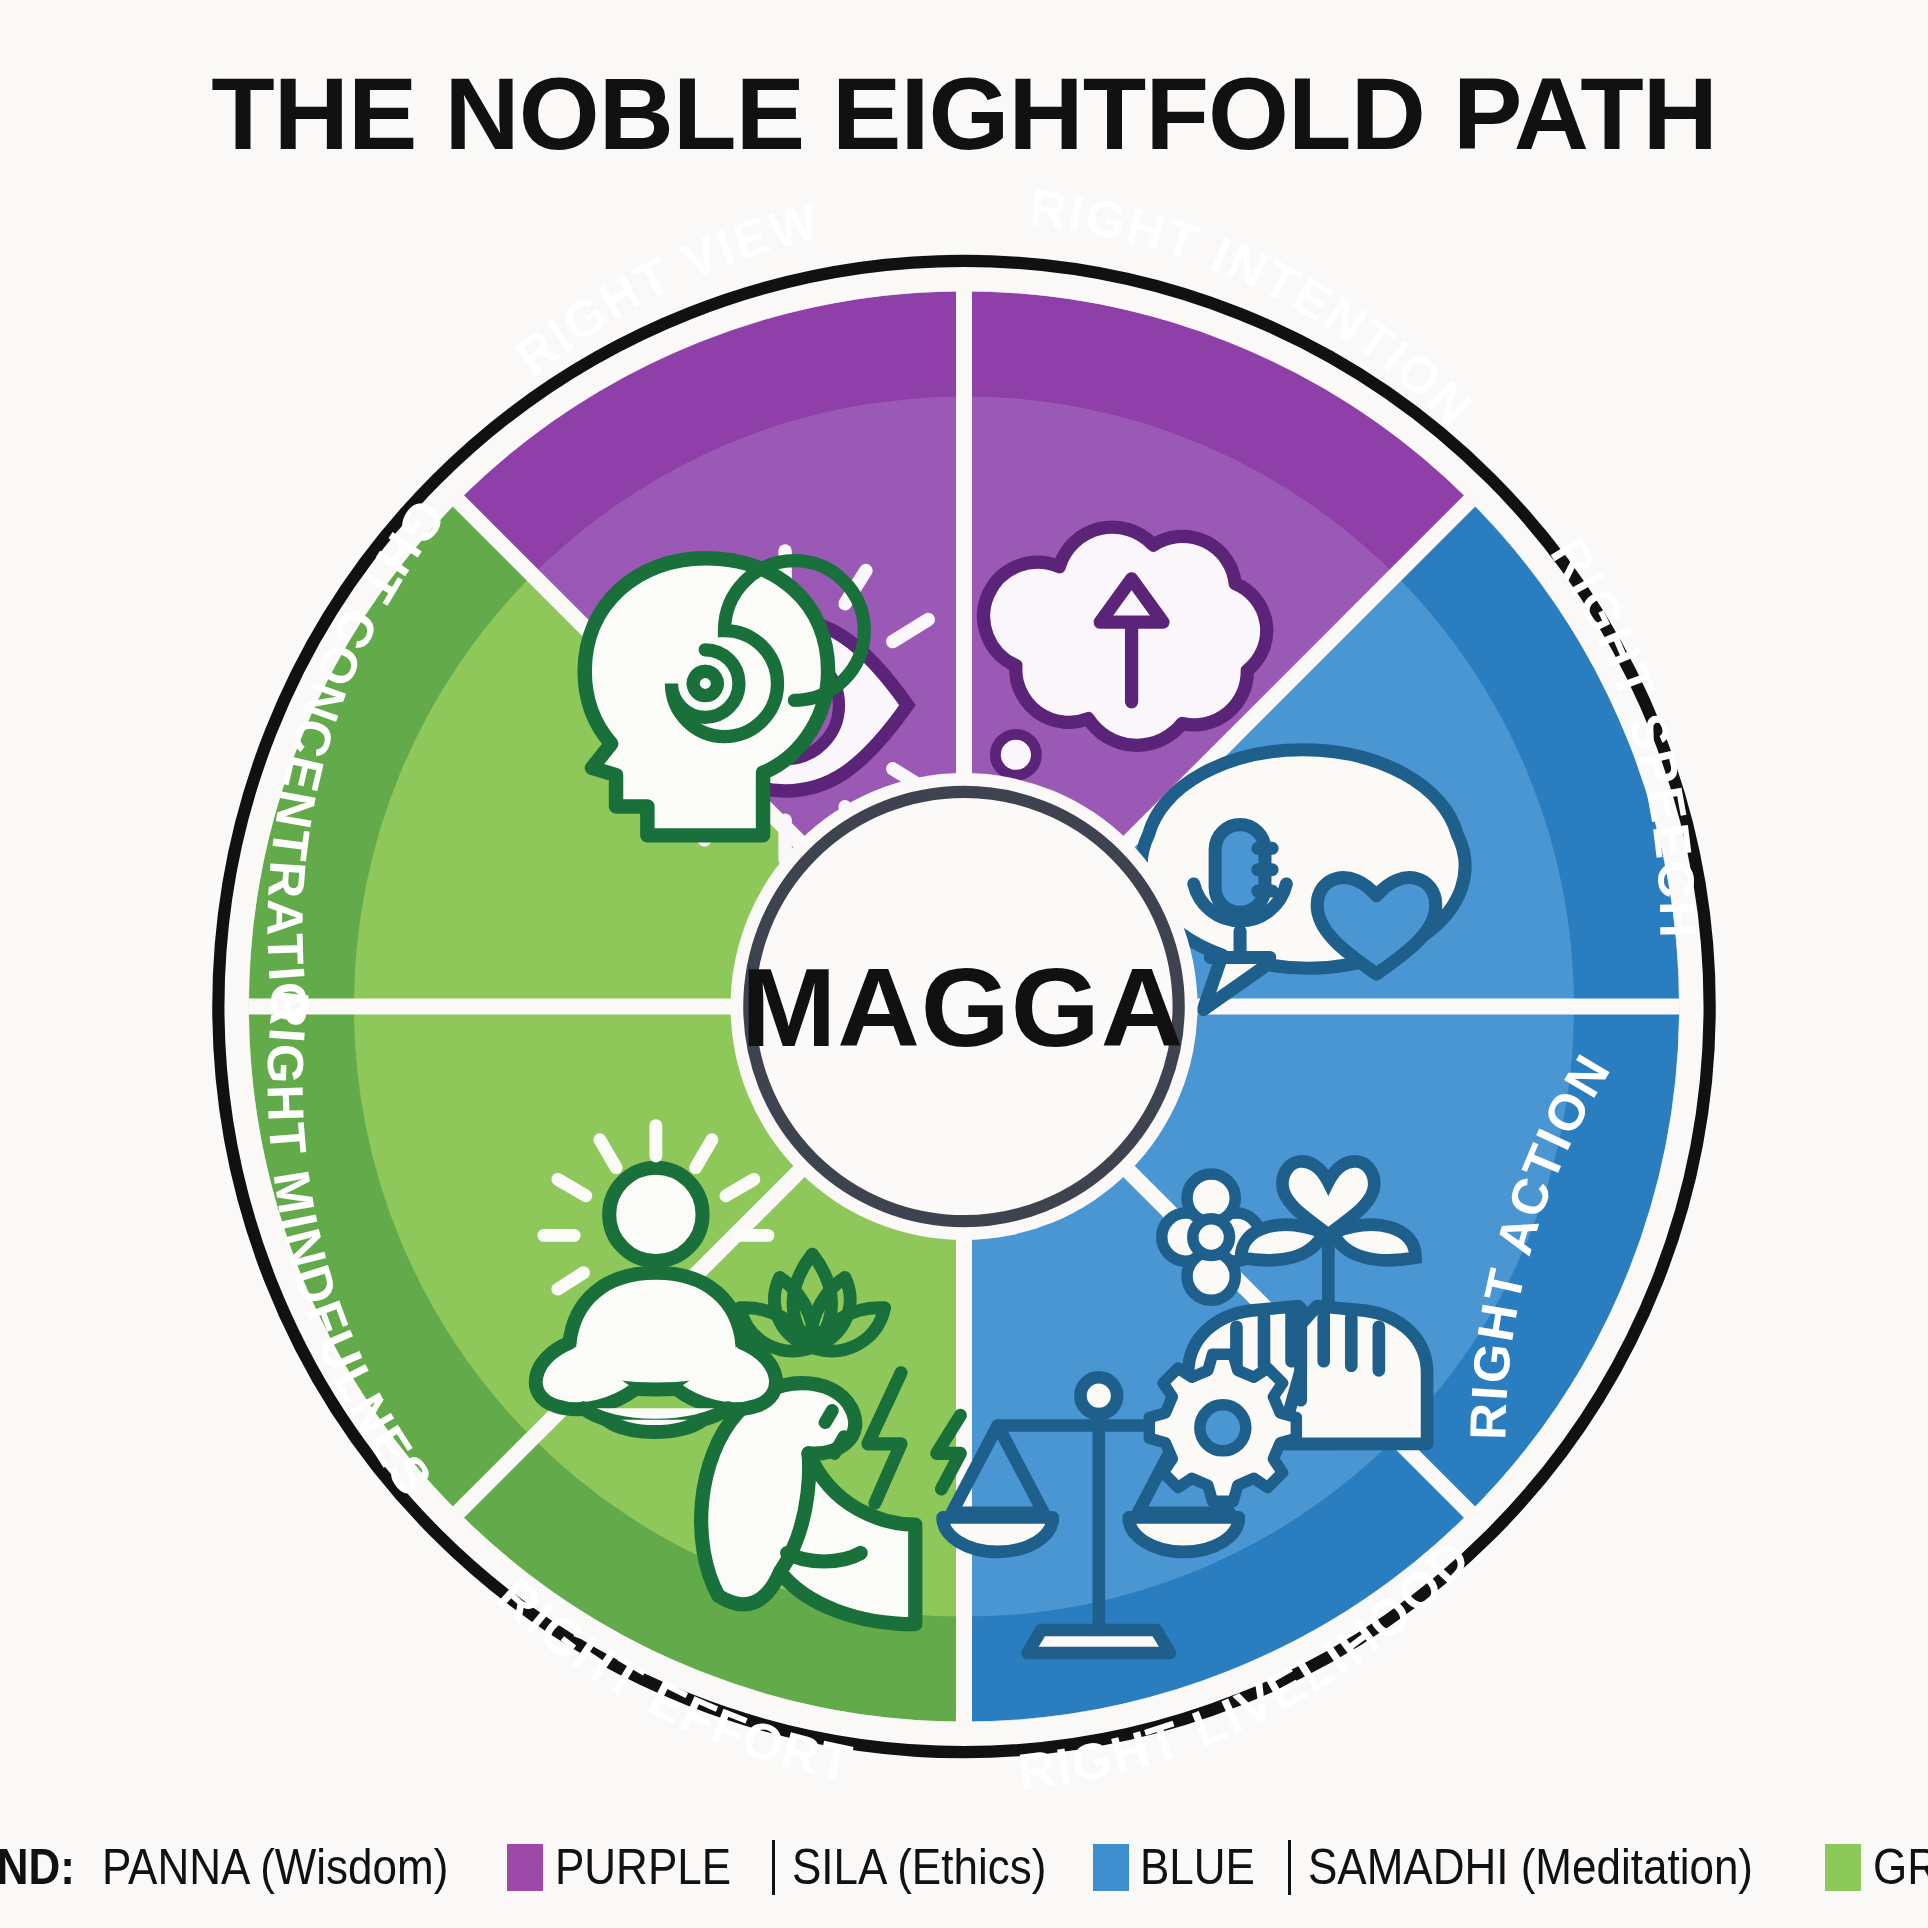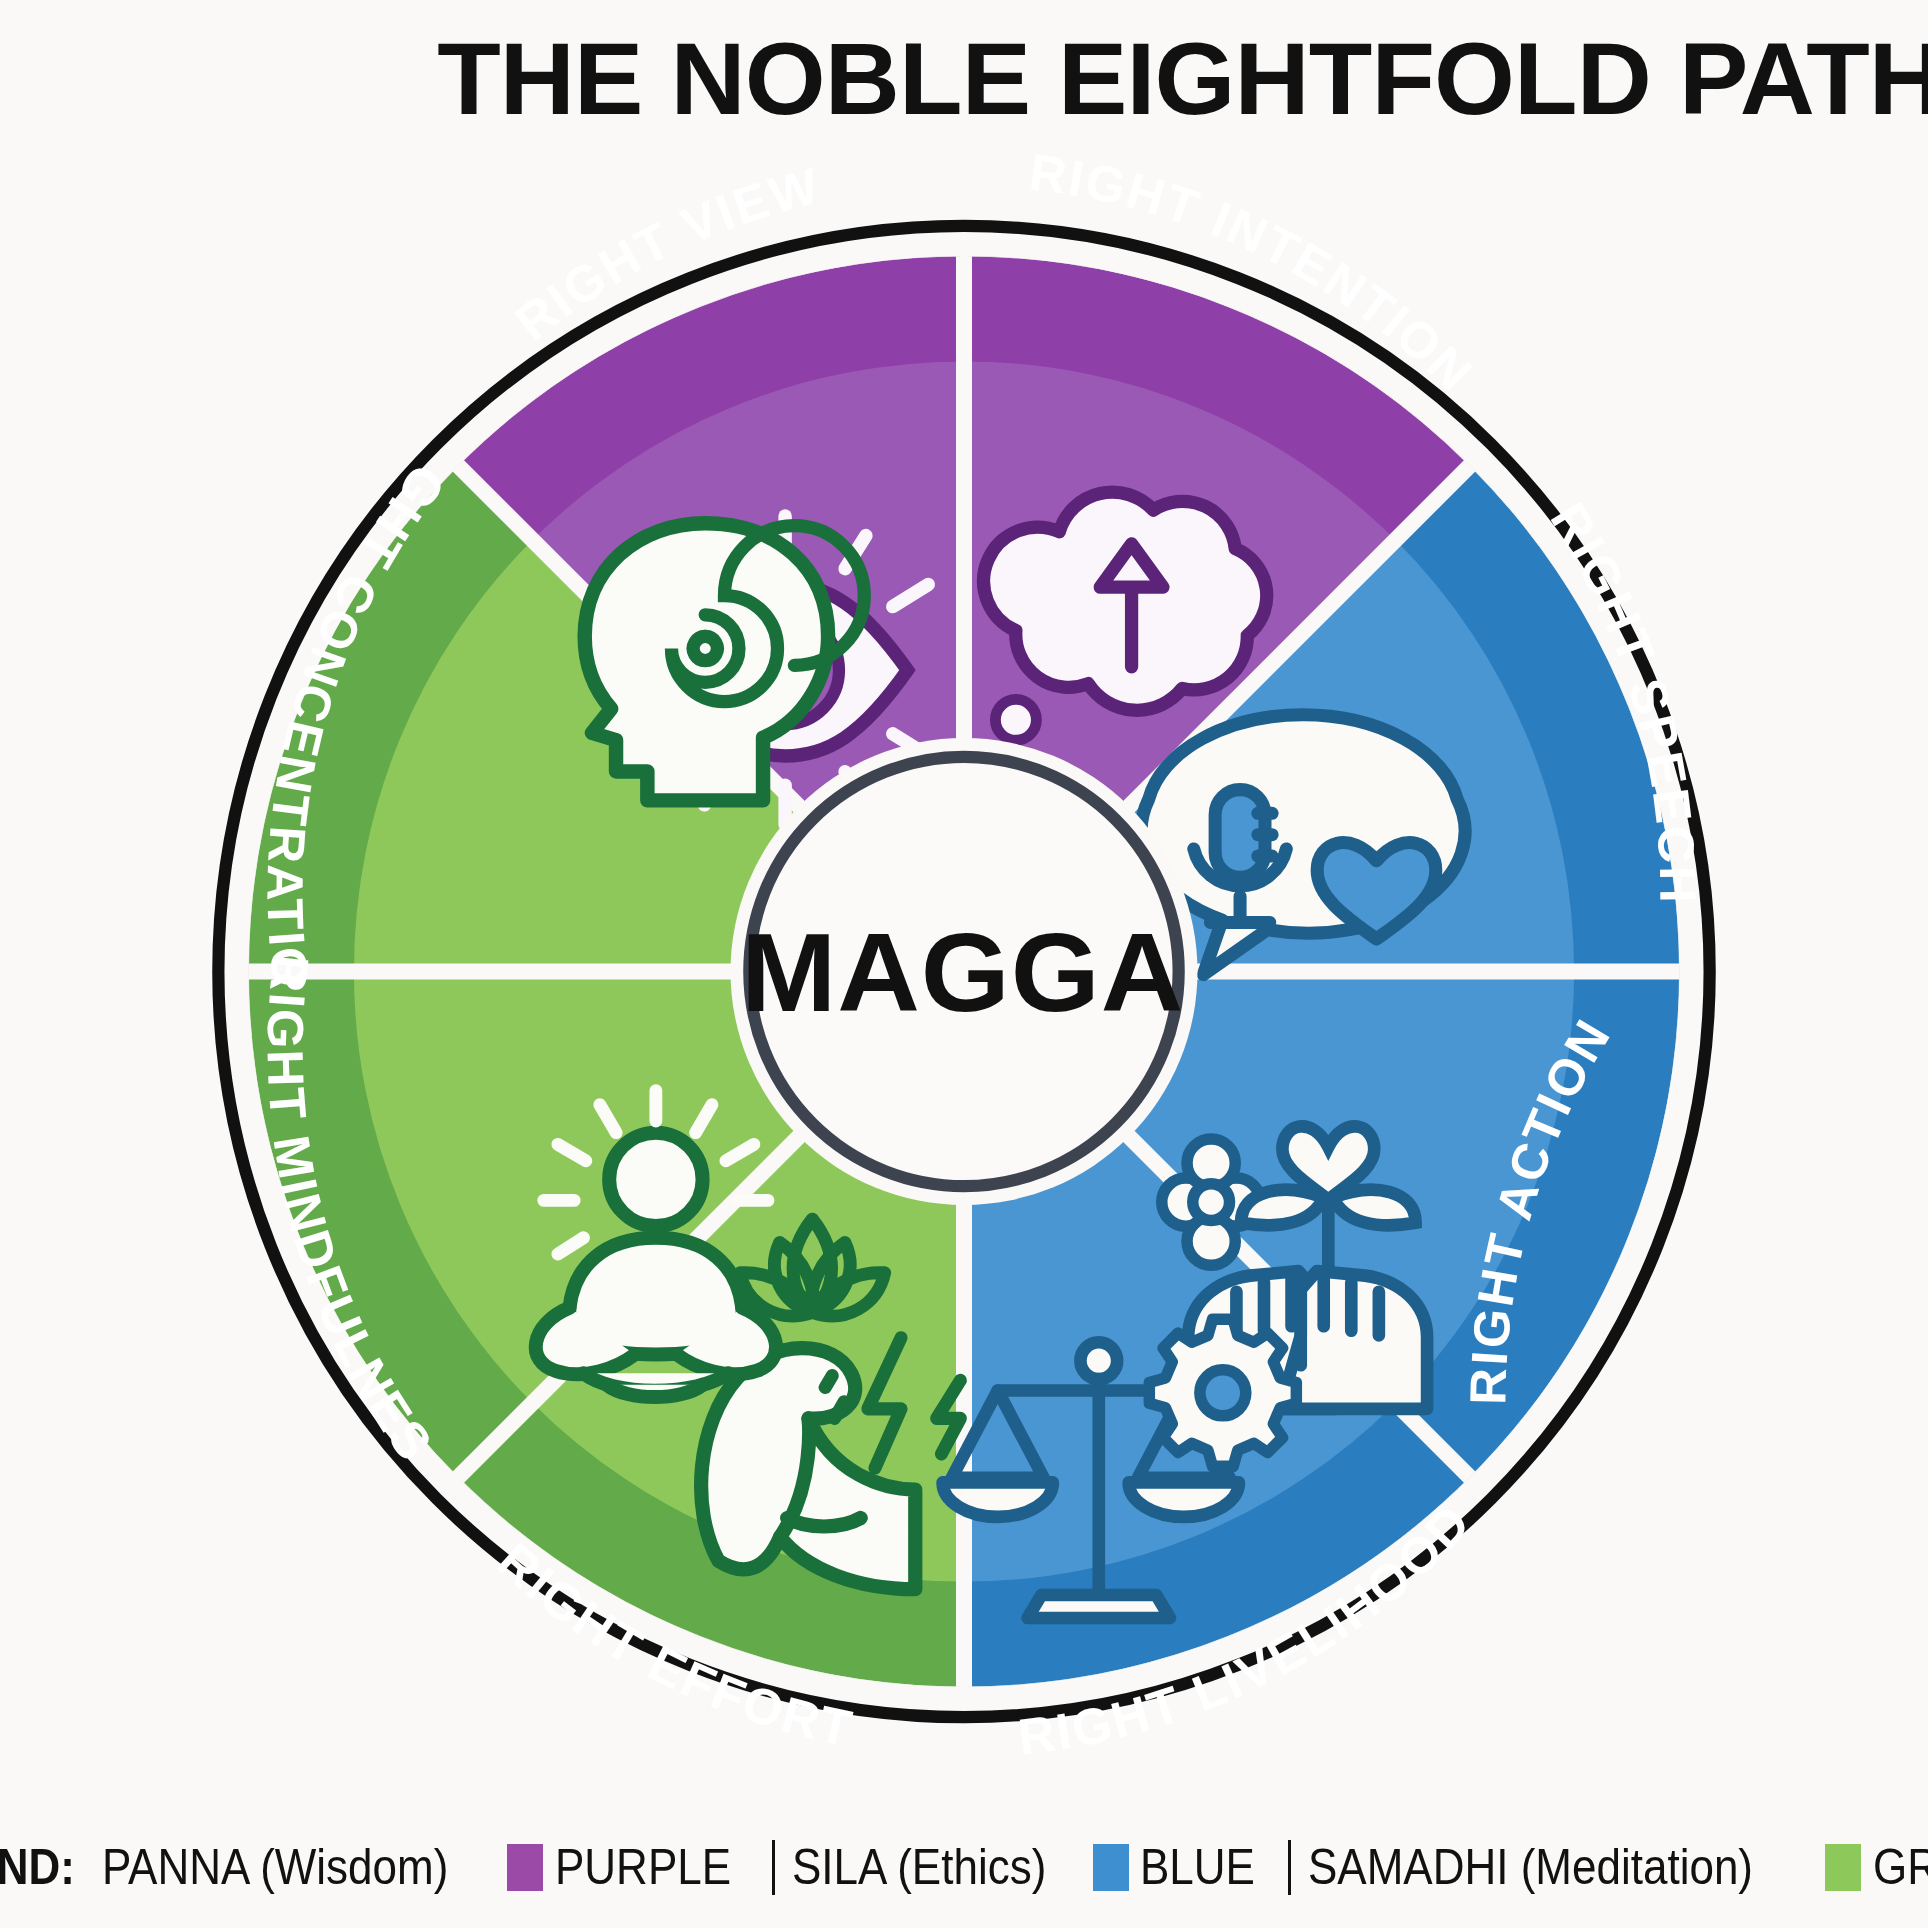--- a/index.html
+++ b/index.html
@@ -6,21 +6,21 @@
   html,body{margin:0;padding:0;}
   body{
     width:1928px;height:1928px;
     background:#faf9f7;
     font-family:"Liberation Sans", sans-serif;
     overflow:hidden;
     position:relative;
   }
   #page{
     position:absolute;inset:0;
-    display:flex;flex-direction:column;align-items:flex-end;
+    display:flex;flex-direction:column;align-items:center;margin-top:35px;
   }
   #title{
     margin-top:26px;
     font-family:"Liberation Sans", sans-serif;
     font-weight:bold;
     font-size:102px;
     letter-spacing:-0.9px;
     color:#111111;
     text-align:center;
     line-height:1.05;

